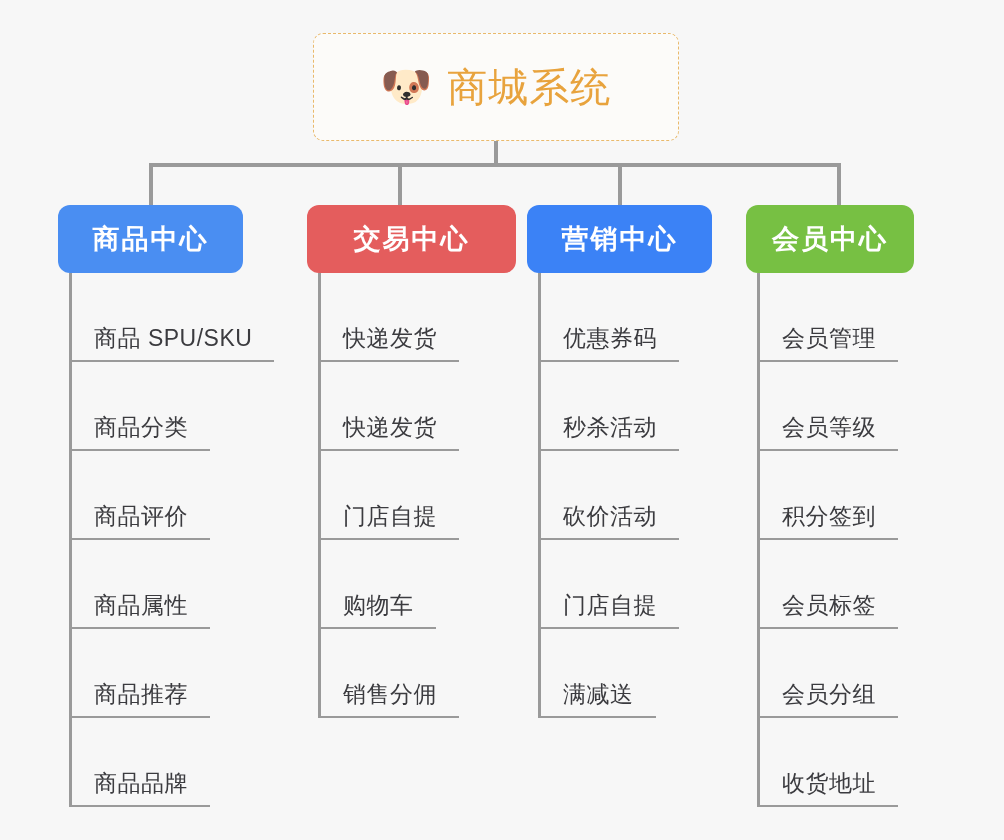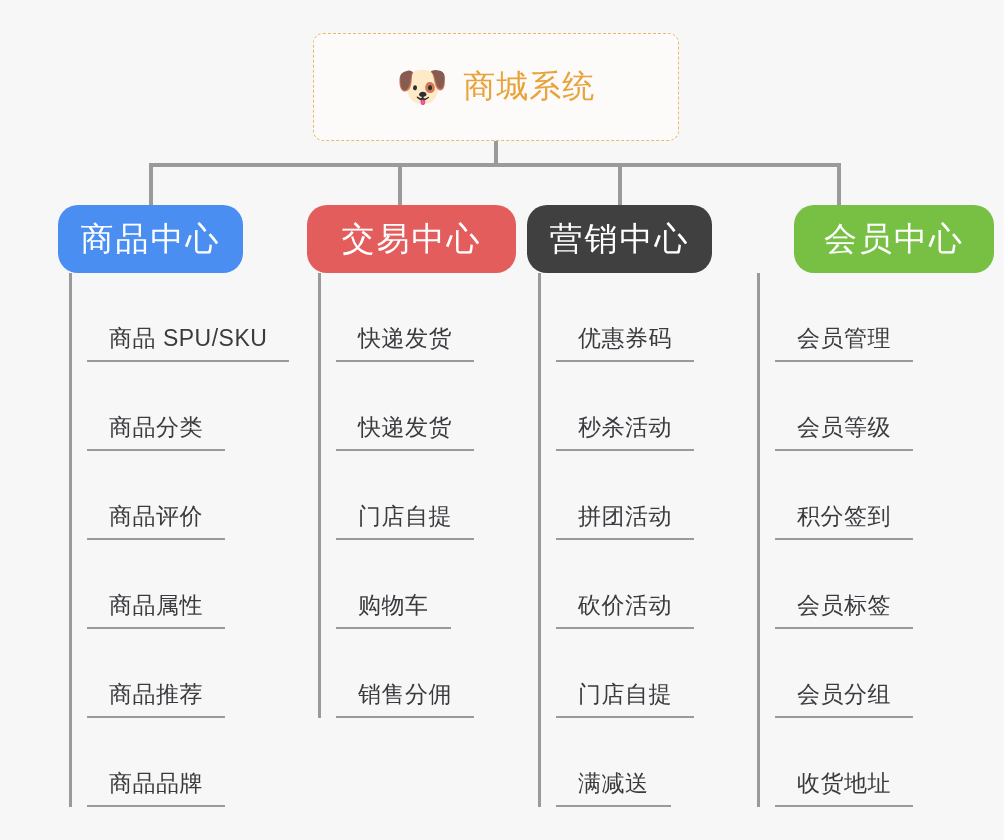--- a/index.html
+++ b/index.html
@@ -35,21 +35,21 @@
     align-items: center;
     justify-content: center;
     gap: 14px;
   }
   .root-emoji {
     font-size: 42px;
     line-height: 1;
     display: block;
   }
   .root-title {
-    font-size: 32px;
+    font-size: 40px;
     color: #e8a33d;
     letter-spacing: 1px;
     white-space: nowrap;
   }
 
   
   .connector {
     position: absolute;
     background: #9a9a9a;
   }
@@ -72,35 +72,36 @@
   }
 
   
   .column {
     position: absolute;
     top: 205px;
   }
   .col-header {
     box-sizing: border-box;
     height: 68px;
-    border-radius: 20px;
+    border-radius: 12px;
     display: flex;
     align-items: center;
     justify-content: center;
     color: #ffffff;
-    font-size: 33px;
+    font-size: 27px;
     letter-spacing: 2px;
     white-space: nowrap;
+    font-weight: bold;
   }
 
   
   .leaf-list {
     position: relative;
     margin-left: 11px;
-    padding-left: 15px;
+    padding-left: 0;
   }
   .leaf-spine {
     position: absolute;
     left: 0;
     top: 0;
     bottom: 0;
     width: 3px;
     background: #9a9a9a;
   }
 
@@ -182,45 +183,42 @@
           </div>
           <div class="leaf">
             <span class="leaf-inner">购物车</span>
           </div>
           <div class="leaf">
             <span class="leaf-inner">销售分佣</span>
           </div>
         </div>
       </div>
       <div class="column" style="left: 527px; width: 185px;">
-        <div class="col-header" style="background: #404040; width: 185px;">营销中心</div>
+        <div class="col-header" style="background: #3b82f6; width: 185px;">营销中心</div>
         <div class="leaf-list">
           <div class="leaf-spine"></div>
           <div class="leaf">
             <span class="leaf-inner">优惠券码</span>
           </div>
           <div class="leaf">
             <span class="leaf-inner">秒杀活动</span>
           </div>
           <div class="leaf">
-            <span class="leaf-inner">拼团活动</span>
-          </div>
-          <div class="leaf">
             <span class="leaf-inner">砍价活动</span>
           </div>
           <div class="leaf">
             <span class="leaf-inner">门店自提</span>
           </div>
           <div class="leaf">
             <span class="leaf-inner">满减送</span>
           </div>
         </div>
       </div>
       <div class="column" style="left: 746px; width: 185px;">
-        <div class="col-header" style="background: rgb(119, 192, 67); width: 200px; margin-left: 48px;">会员中心</div>
+        <div class="col-header" style="background: rgb(119, 192, 67); width: 168px;">会员中心</div>
         <div class="leaf-list">
           <div class="leaf-spine"></div>
           <div class="leaf">
             <span class="leaf-inner">会员管理</span>
           </div>
           <div class="leaf">
             <span class="leaf-inner">会员等级</span>
           </div>
           <div class="leaf">
             <span class="leaf-inner">积分签到</span>

